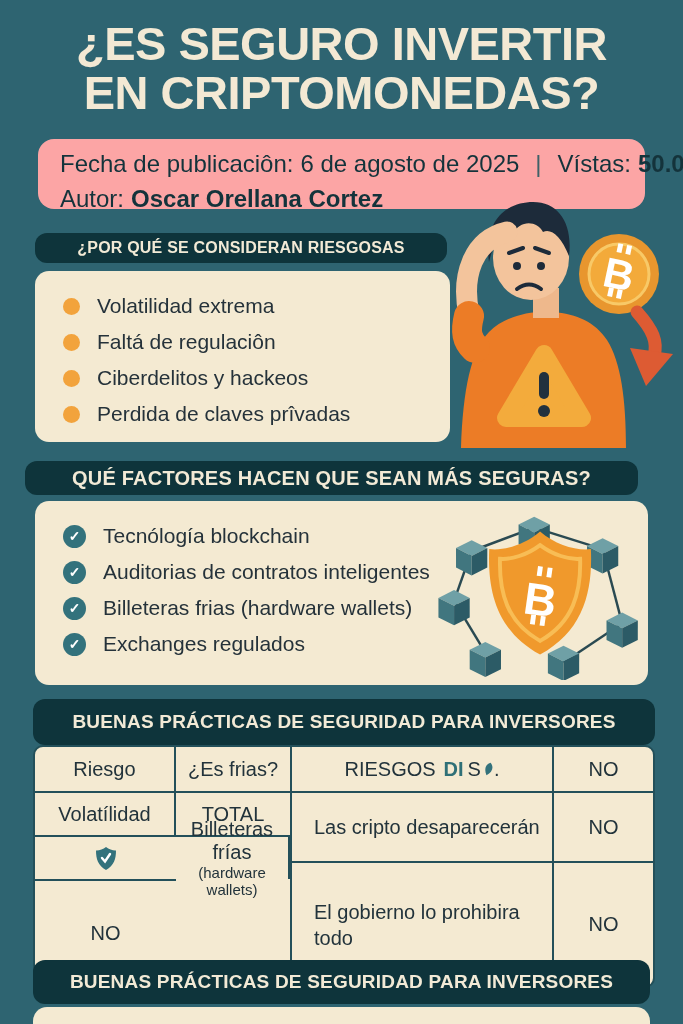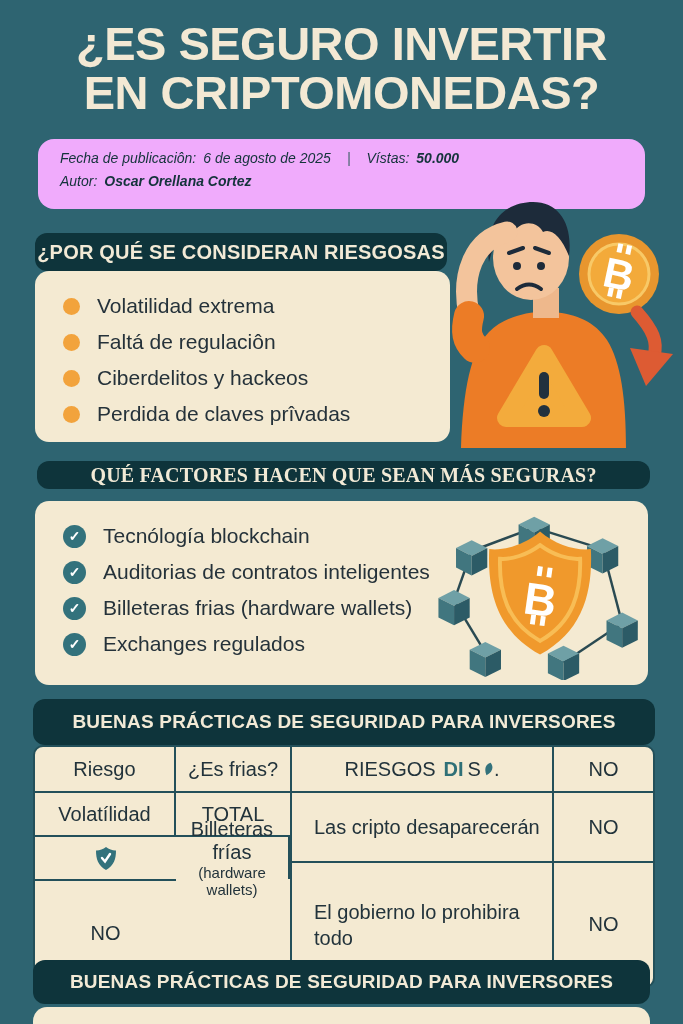--- a/index.html
+++ b/index.html
@@ -2,32 +2,32 @@
 <html><head>
 <meta charset="utf-8">
 <style>
   html,body{margin:0;padding:0;background:#24505c;}
   .poster{position:relative;width:683px;height:1024px;background:#2e6471;overflow:hidden;
           font-family:"Liberation Sans",sans-serif;}
   
   .title{position:absolute;top:20px;left:0;width:100%;text-align:center;
          color:#f3e9d4;font-weight:bold;font-size:47px;line-height:1.04;letter-spacing:-0.5px;}
   
-  .meta{position:absolute;left:38px;top:139px;width:607px;height:70px;background:#f0abfc;
-        border-radius:16px;color:#14333b;font-size:14px;box-sizing:border-box;padding:11px 0 0 22px;font-style:italic;}
+  .meta{position:absolute;left:38px;top:139px;width:607px;height:70px;background:#fca5a5;
+        border-radius:16px;color:#14333b;font-size:24px;box-sizing:border-box;padding:11px 0 0 22px;}
   .meta-row{display:flex;align-items:center;margin-bottom:7px;white-space:nowrap;}
   .meta-row .sp{margin-right:7px;}
   .meta .b{font-weight:bold;text-align:center;}
   .meta .divider{margin:0 16px;color:#3f6168;}
   
   .band{position:absolute;background:#0e343b;color:#f2ead6;font-weight:bold;
         display:flex;align-items:center;justify-content:center;border-radius:12px;
         letter-spacing:0.2px;z-index:3;text-align:center;}
-  .band1{left:35px;top:233px;width:412px;height:38px;font-size:20px;}
-  .band2{left:37px;top:461px;width:613px;height:28px;font-size:20px;font-family:Liberation Serif, serif;}
+  .band1{left:35px;top:233px;width:412px;height:30px;font-size:16px;}
+  .band2{left:25px;top:461px;width:613px;height:34px;font-size:20px;}
   .band3{left:33px;top:699px;width:622px;height:46px;font-size:19px;}
   .band4{left:33px;top:960px;width:617px;height:44px;font-size:19px;}
   
   .card{position:absolute;background:#f4ead2;border-radius:14px;z-index:1;}
   .card1{left:35px;top:271px;width:415px;height:171px;}
   .card2{left:35px;top:501px;width:613px;height:184px;}
   .list{padding:17px 0 0 28px;}
   .item{display:flex;align-items:center;gap:17px;height:36px;font-size:21px;color:#25323a;}
   .dot{width:17px;height:17px;border-radius:50%;background:#f2a33c;flex:0 0 auto;}
   .chk{width:23px;height:23px;border-radius:50%;background:#33727c;color:#fff;flex:0 0 auto;

